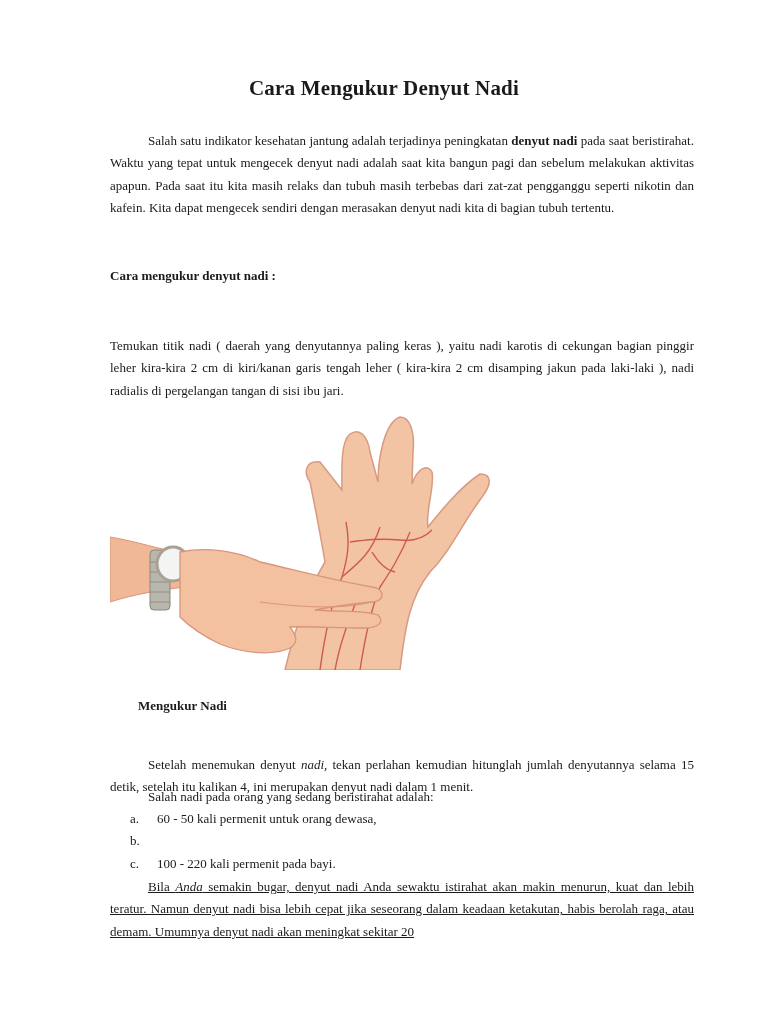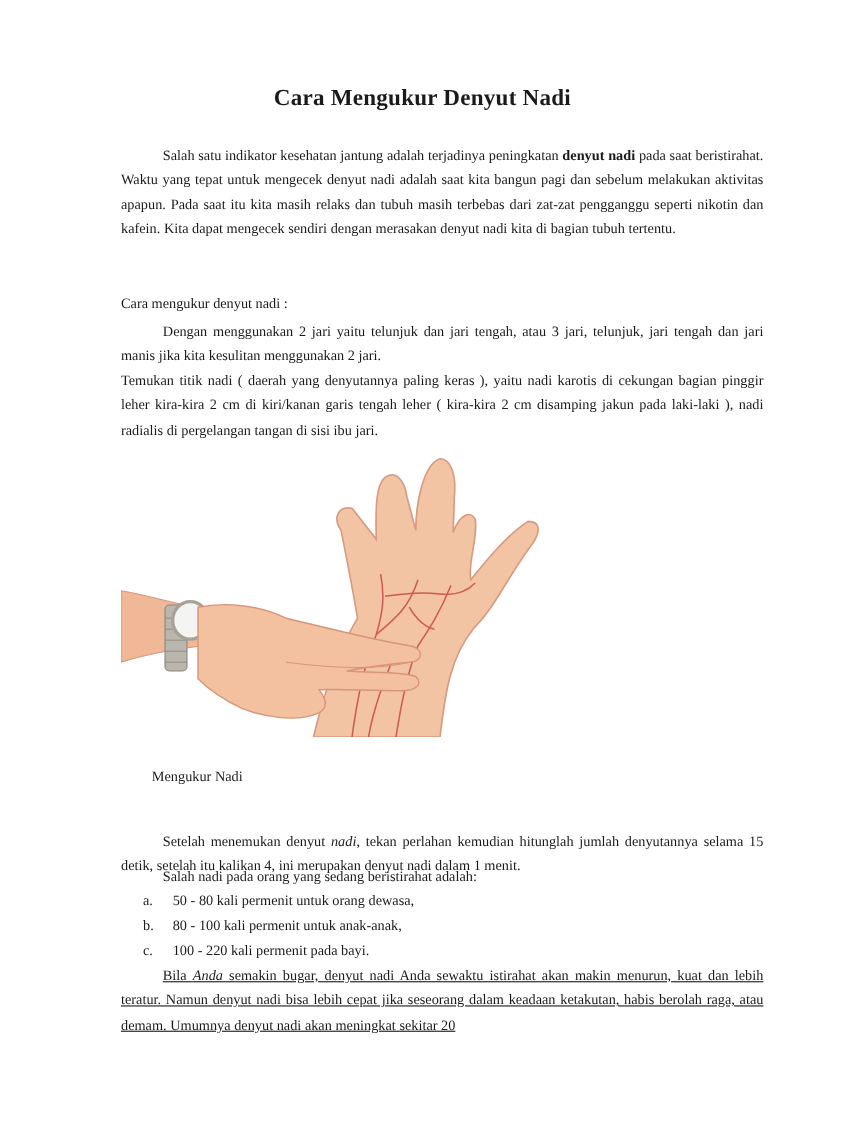--- a/index.html
+++ b/index.html
@@ -4,42 +4,41 @@
 <style>
   html, body { margin:0; padding:0; background:#ffffff; }
   body { width:768px; height:1024px; overflow:hidden; position:relative;
          font-family:"Liberation Serif", "DejaVu Serif", serif; color:#1a1a1a; }
   .page { position:absolute; left:0; top:0; width:620px; height:1024px; background:#fff; }
   .title { position:absolute; left:0; width:768px; top:76px; text-align:center;
            font-size:21px; font-weight:bold; letter-spacing:0.2px; }
   .para { position:absolute; left:110px; width:584px; font-size:13px; line-height:22.4px;
           text-align:justify; text-align-last:left; }
   .indent { text-indent:38px; }
-  .heading { position:absolute; left:110px; font-size:13px; font-weight:normal; }
+  .heading { position:absolute; left:110px; font-size:13px; font-weight:bold; }
   .list { position:absolute; left:130px; font-size:13px; line-height:22.4px; }
   .list .item { display:flex; }
   .list .marker { width:27px; }
   b { font-weight:bold; }
   i { font-style:italic; }
   .figure { position:absolute; left:110px; top:412px; width:385px; height:258px; }
 </style>
 </head>
 <body>
 
 <div class="page">
 
   <div class="title">Cara Mengukur Denyut Nadi</div>
 
   <div class="para indent" style="top:130px;">
     <span>Salah satu indikator kesehatan jantung adalah terjadinya peningkatan </span><b>denyut nadi</b><span> pada saat beristirahat. Waktu yang tepat untuk mengecek denyut nadi adalah saat kita bangun pagi dan sebelum  melakukan aktivitas apapun. Pada saat itu kita masih relaks dan tubuh masih terbebas dari zat-zat pengganggu seperti nikotin dan kafein. Kita  dapat mengecek sendiri dengan merasakan denyut nadi kita di bagian tubuh tertentu.</span>
   </div>
 
   <div class="heading" style="top:268px;">Cara mengukur denyut nadi :</div>
 
-  <div class="para indent" style="top:290px;">Dengan menggunakan 2 jari yaitu telunjuk dan jari tengah, atau 3 jari, telunjuk, jari tengah dan jari manis jika kita kesulitan menggunakan 2 jari.</div>
 
   <div class="para" style="top:335px;">Temukan titik nadi  ( daerah yang denyutannya paling keras ), yaitu nadi karotis di cekungan bagian pinggir leher kira-kira 2 cm di kiri/kanan garis tengah leher ( kira-kira 2 cm disamping jakun pada laki-laki ), nadi radialis di pergelangan tangan di sisi ibu jari.</div>
 
   <div class="figure">
     <svg width="385" height="258" viewBox="0 0 385 258">
 
       <path d="M175,258 C185,215 200,175 215,150 C210,120 205,95 200,70 C193,60 196,48 210,50 L232,78 C232,60 230,30 240,22 C250,15 258,25 260,40 L268,70 C268,45 275,10 290,5 C300,5 305,20 303,40 L302,72 C308,55 318,52 322,60 C325,75 315,100 318,115 C330,100 350,75 370,62 C382,62 382,72 372,85 C350,115 340,140 320,160 C300,185 295,215 290,258 Z" fill="#f2c4a4" stroke="#d89a80" stroke-width="1.5"></path>
 
       <g stroke="#c8474a" stroke-width="1.4" fill="none" opacity="0.85">
         <path d="M210,258 C215,220 222,190 232,165 C238,145 240,130 236,110"></path>
@@ -71,25 +70,24 @@
 
   <div class="para indent" style="top:754px;">
     <span>Setelah menemukan denyut </span><i>nadi</i><span>, tekan perlahan kemudian hitunglah jumlah denyutannya selama  15 detik, setelah itu kalikan 4,  ini merupakan denyut nadi dalam 1 menit.</span>
   </div>
 
   <div class="para indent" style="top:786px;">Salah nadi pada orang yang sedang beristirahat adalah:</div>
 
   <div class="list" style="top:808px;">
     <div class="item">
       <span class="marker">a.</span>
-      <span>50 - 80 kali permenit untuk orang dewasa,</span>
+      <span>60 - 50 kali permenit untuk orang dewasa,</span>
     </div>
     <div class="item">
       <span class="marker">b.</span>
-      <span>80 - 100 kali permenit untuk anak-anak,</span>
     </div>
     <div class="item">
       <span class="marker">c.</span>
       <span>100 - 220 kali  permenit pada bayi.</span>
     </div>
   </div>
 
   <div class="para indent" style="top:876px;text-decoration:underline;">
     <span>Bila </span><i>Anda</i><span> semakin bugar, denyut nadi Anda sewaktu istirahat akan makin menurun, kuat dan lebih teratur. Namun denyut nadi bisa lebih cepat jika seseorang dalam keadaan ketakutan, habis berolah raga, atau demam. Umumnya denyut nadi akan meningkat sekitar 20</span>
   </div>

